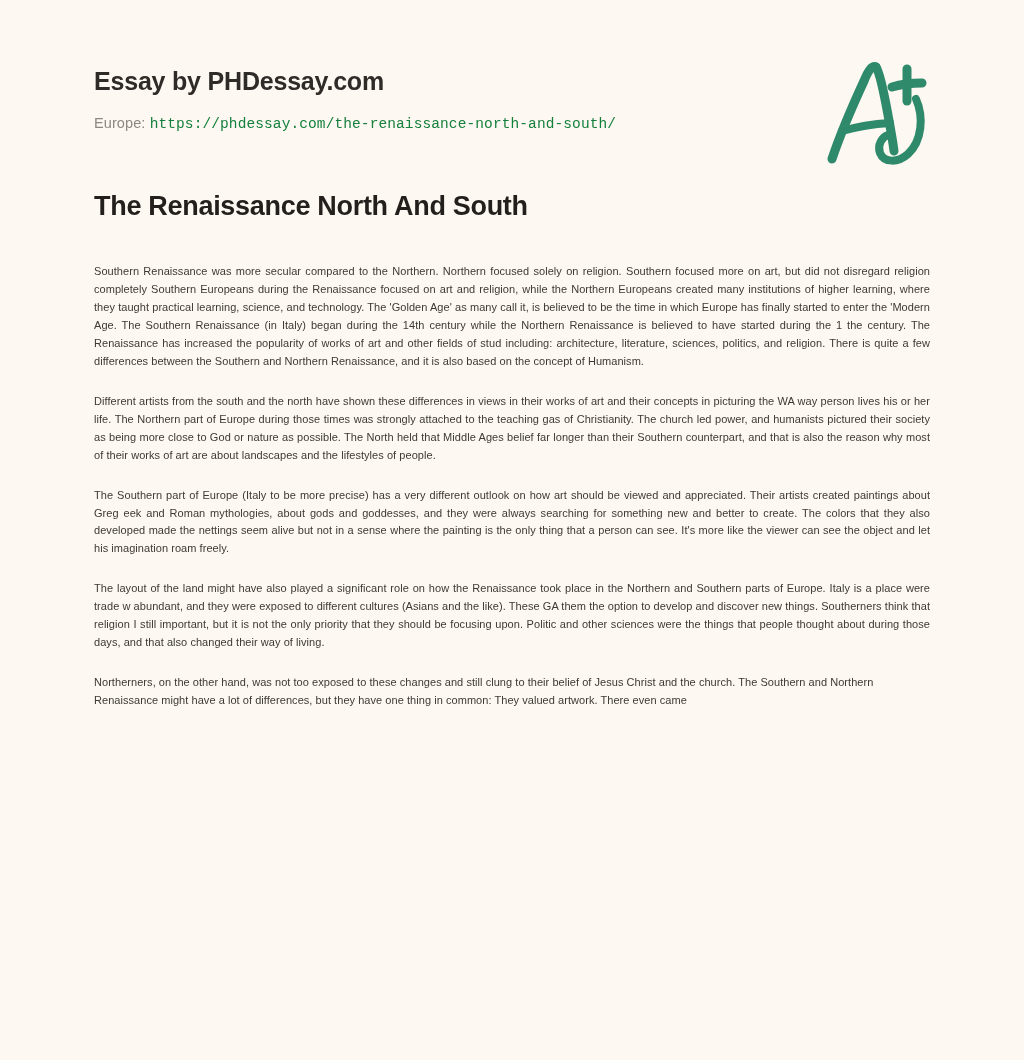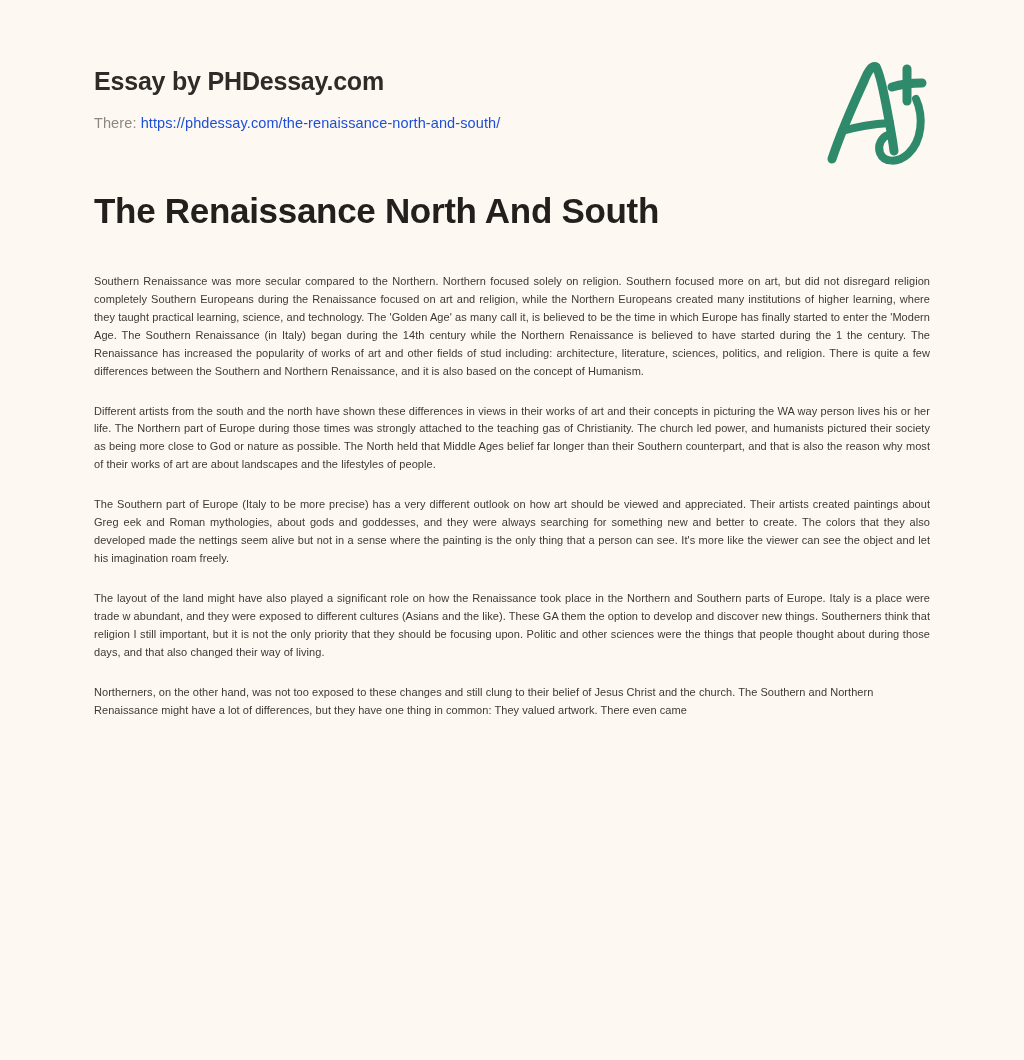--- a/index.html
+++ b/index.html
@@ -46,36 +46,37 @@
     letter-spacing: 0.1px;
     line-height: 1.2;
     white-space: nowrap;
   }
 
   .source-label {
     color: #8d8880;
   }
 
   .source-url {
-    color: #1d4ed8;
+    color: #15803d;
     text-decoration: none;
+    font-family: Liberation Mono, monospace;
   }
 
   .logo {
     position: absolute;
     right: -8px;
     top: 55px;
     width: 120px;
     height: 118px;
   }
 
   
   .doc-title {
     margin-top: 72px;
-    font-size: 35px;
+    font-size: 27px;
     font-weight: bold;
     color: #221f1d;
     letter-spacing: -0.3px;
     line-height: 1.2;
   }
 
   
   .article {
     margin-top: 41px;
   }
@@ -99,21 +100,21 @@
 </style>
 </head>
 <body>
 
 <div class="page">
 
   <div class="header">
     <div class="brand-line">Essay by PHDessay.com</div>
 
     <div class="source-line">
-      <span class="source-label">There: </span><a class="source-url" href="#">https://phdessay.com/the-renaissance-north-and-south/</a>
+      <span class="source-label">Europe: </span><a class="source-url" href="#">https://phdessay.com/the-renaissance-north-and-south/</a>
     </div>
 
     <div class="logo">
       <svg viewBox="0 0 120 118" width="120" height="118" aria-hidden="true">
         <g fill="none" stroke="#2e8a6b" stroke-linecap="round" stroke-linejoin="round">
 
           <path d="M14 104 C 20 86, 34 52, 46 26 C 50 16, 54 10, 58 12" stroke-width="9"></path>
 
           <path d="M58 12 C 62 18, 66 38, 70 60 C 73 76, 75 88, 76 96" stroke-width="9"></path>
 

